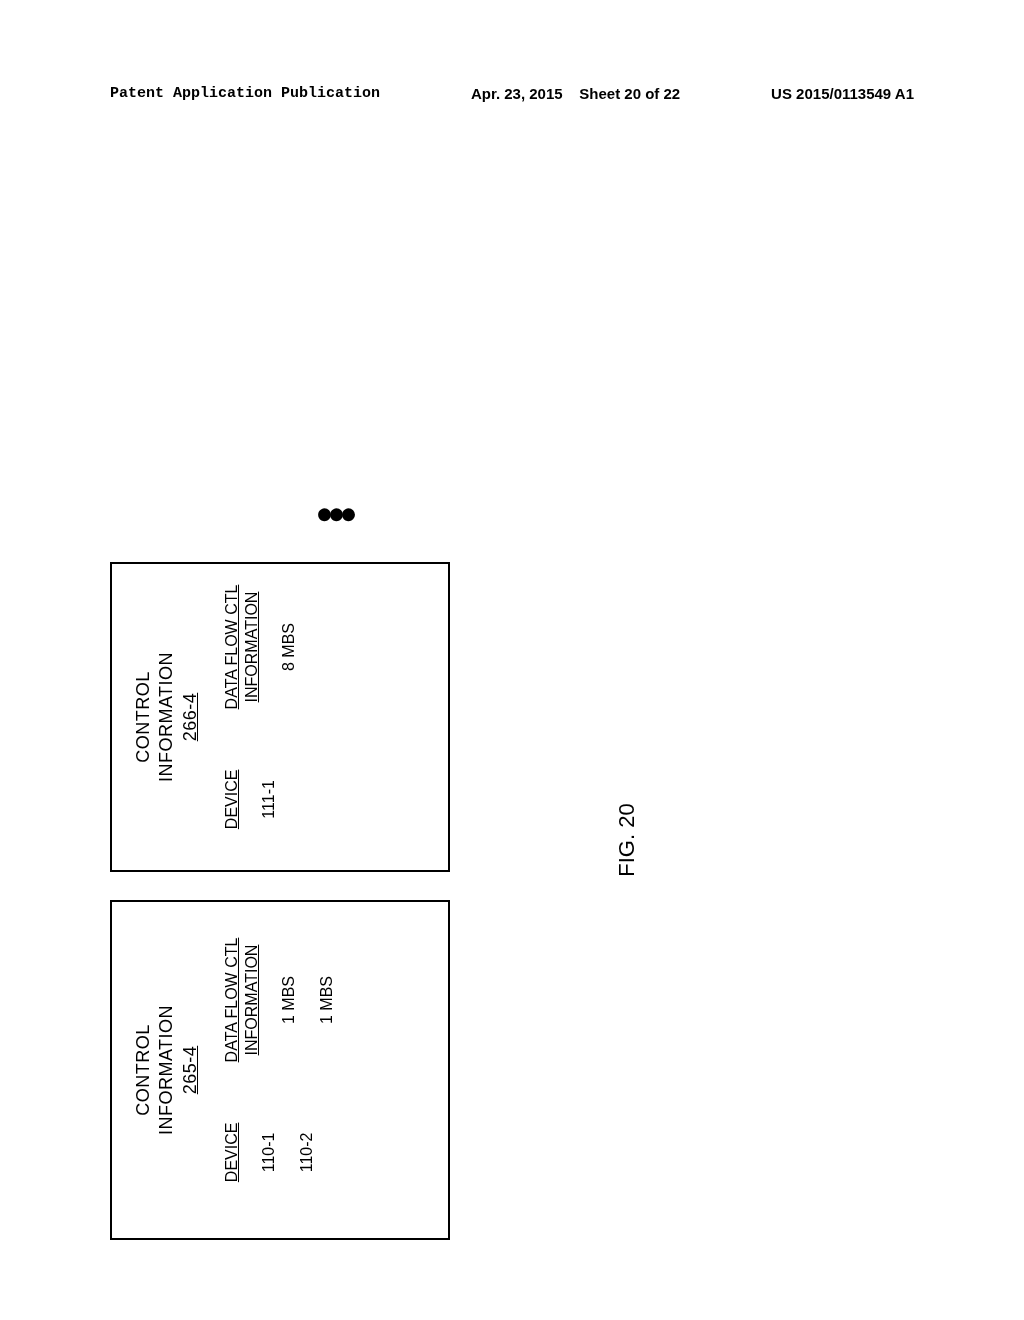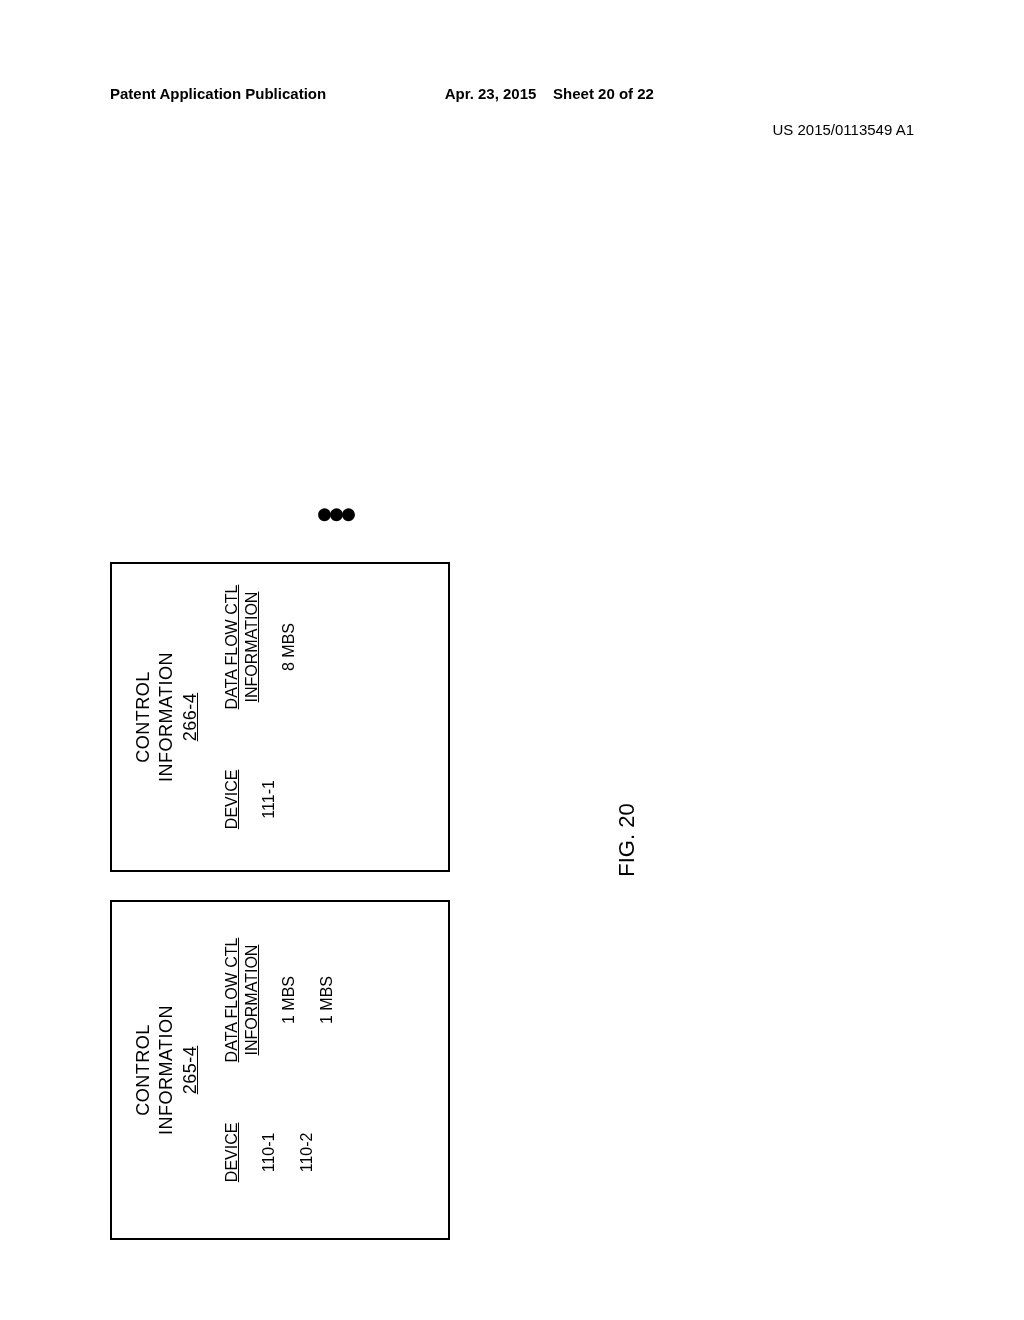--- a/index.html
+++ b/index.html
@@ -13,23 +13,23 @@
   }
   .page-header {
     position: absolute;
     top: 85px;
     left: 110px;
     right: 110px;
     display: flex;
     justify-content: space-between;
     font-size: 15px;
   }
-  .page-header .pub-label { font-weight: bold; }
+  .page-header .pub-label { font-weight: bold; font-family: Liberation Mono, monospace; }
   .page-header .sheet-info { font-weight: bold; }
-  .page-header .pub-number { font-weight: normal; margin-top: 36px; }
+  .page-header .pub-number { font-weight: bold; }
 
   .diagram-area {
     position: absolute;
     top: 200px;
     left: 80px;
     width: 600px;
     height: 800px;
   }
 
   

